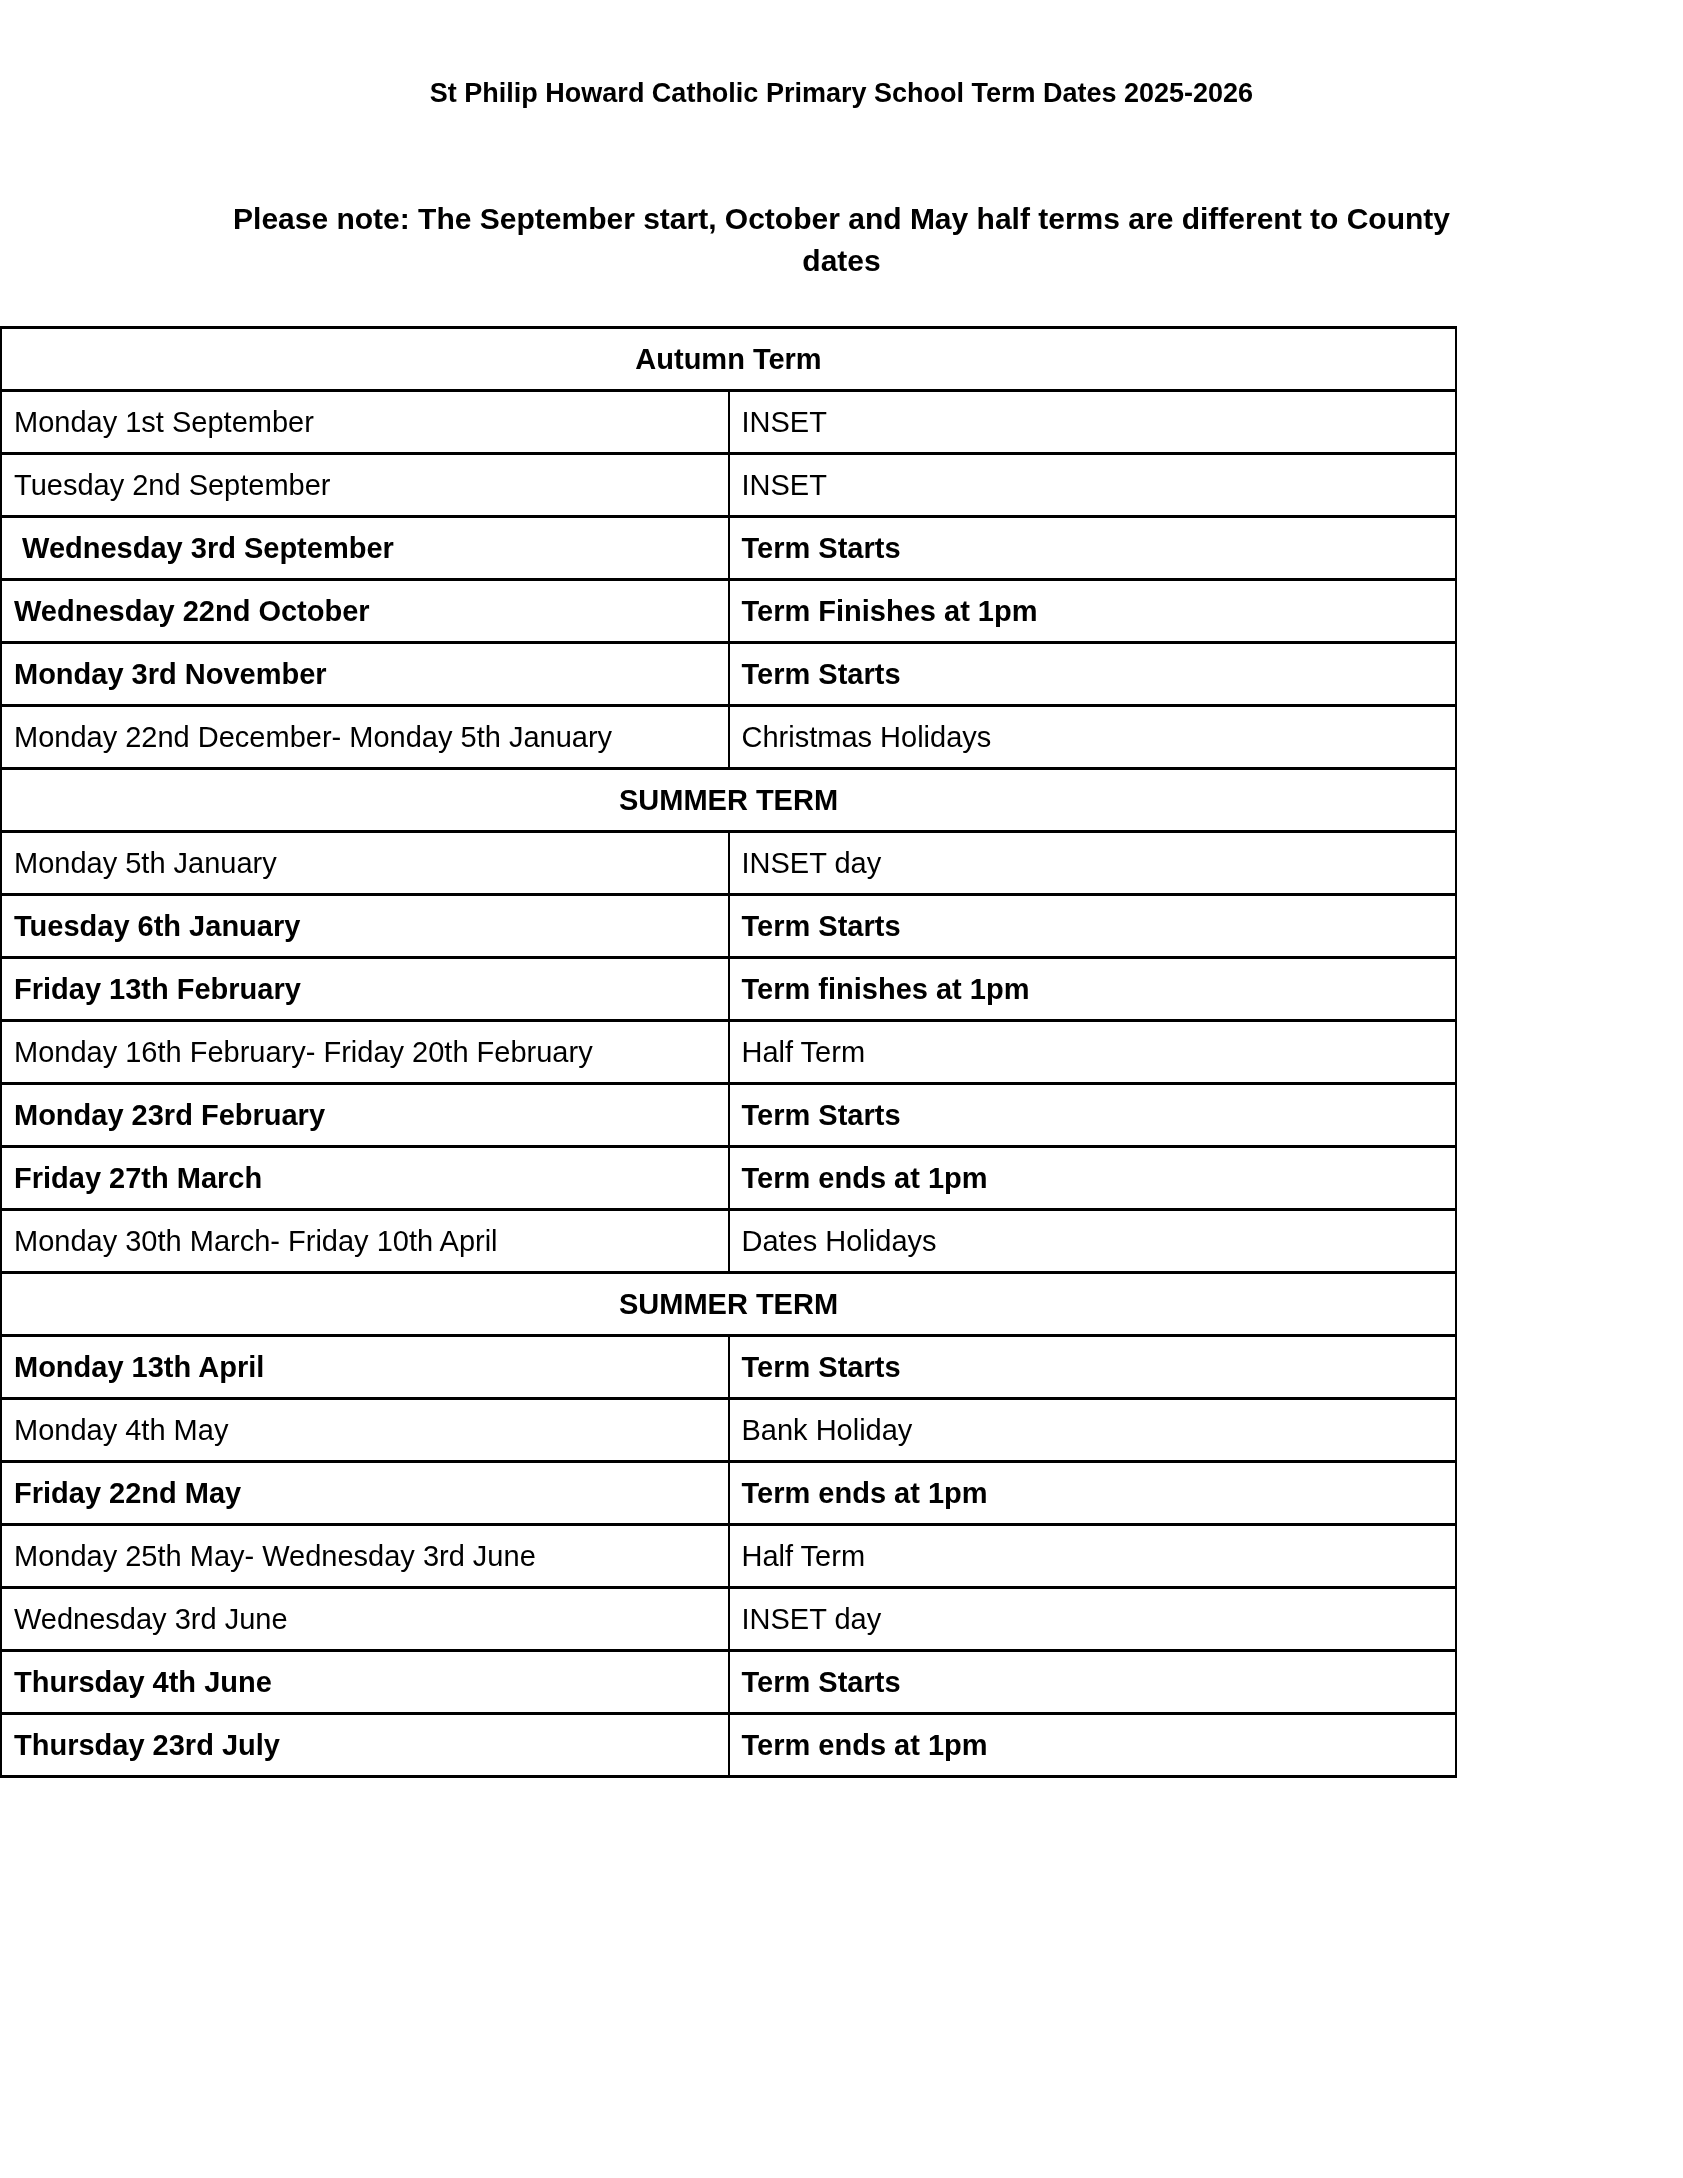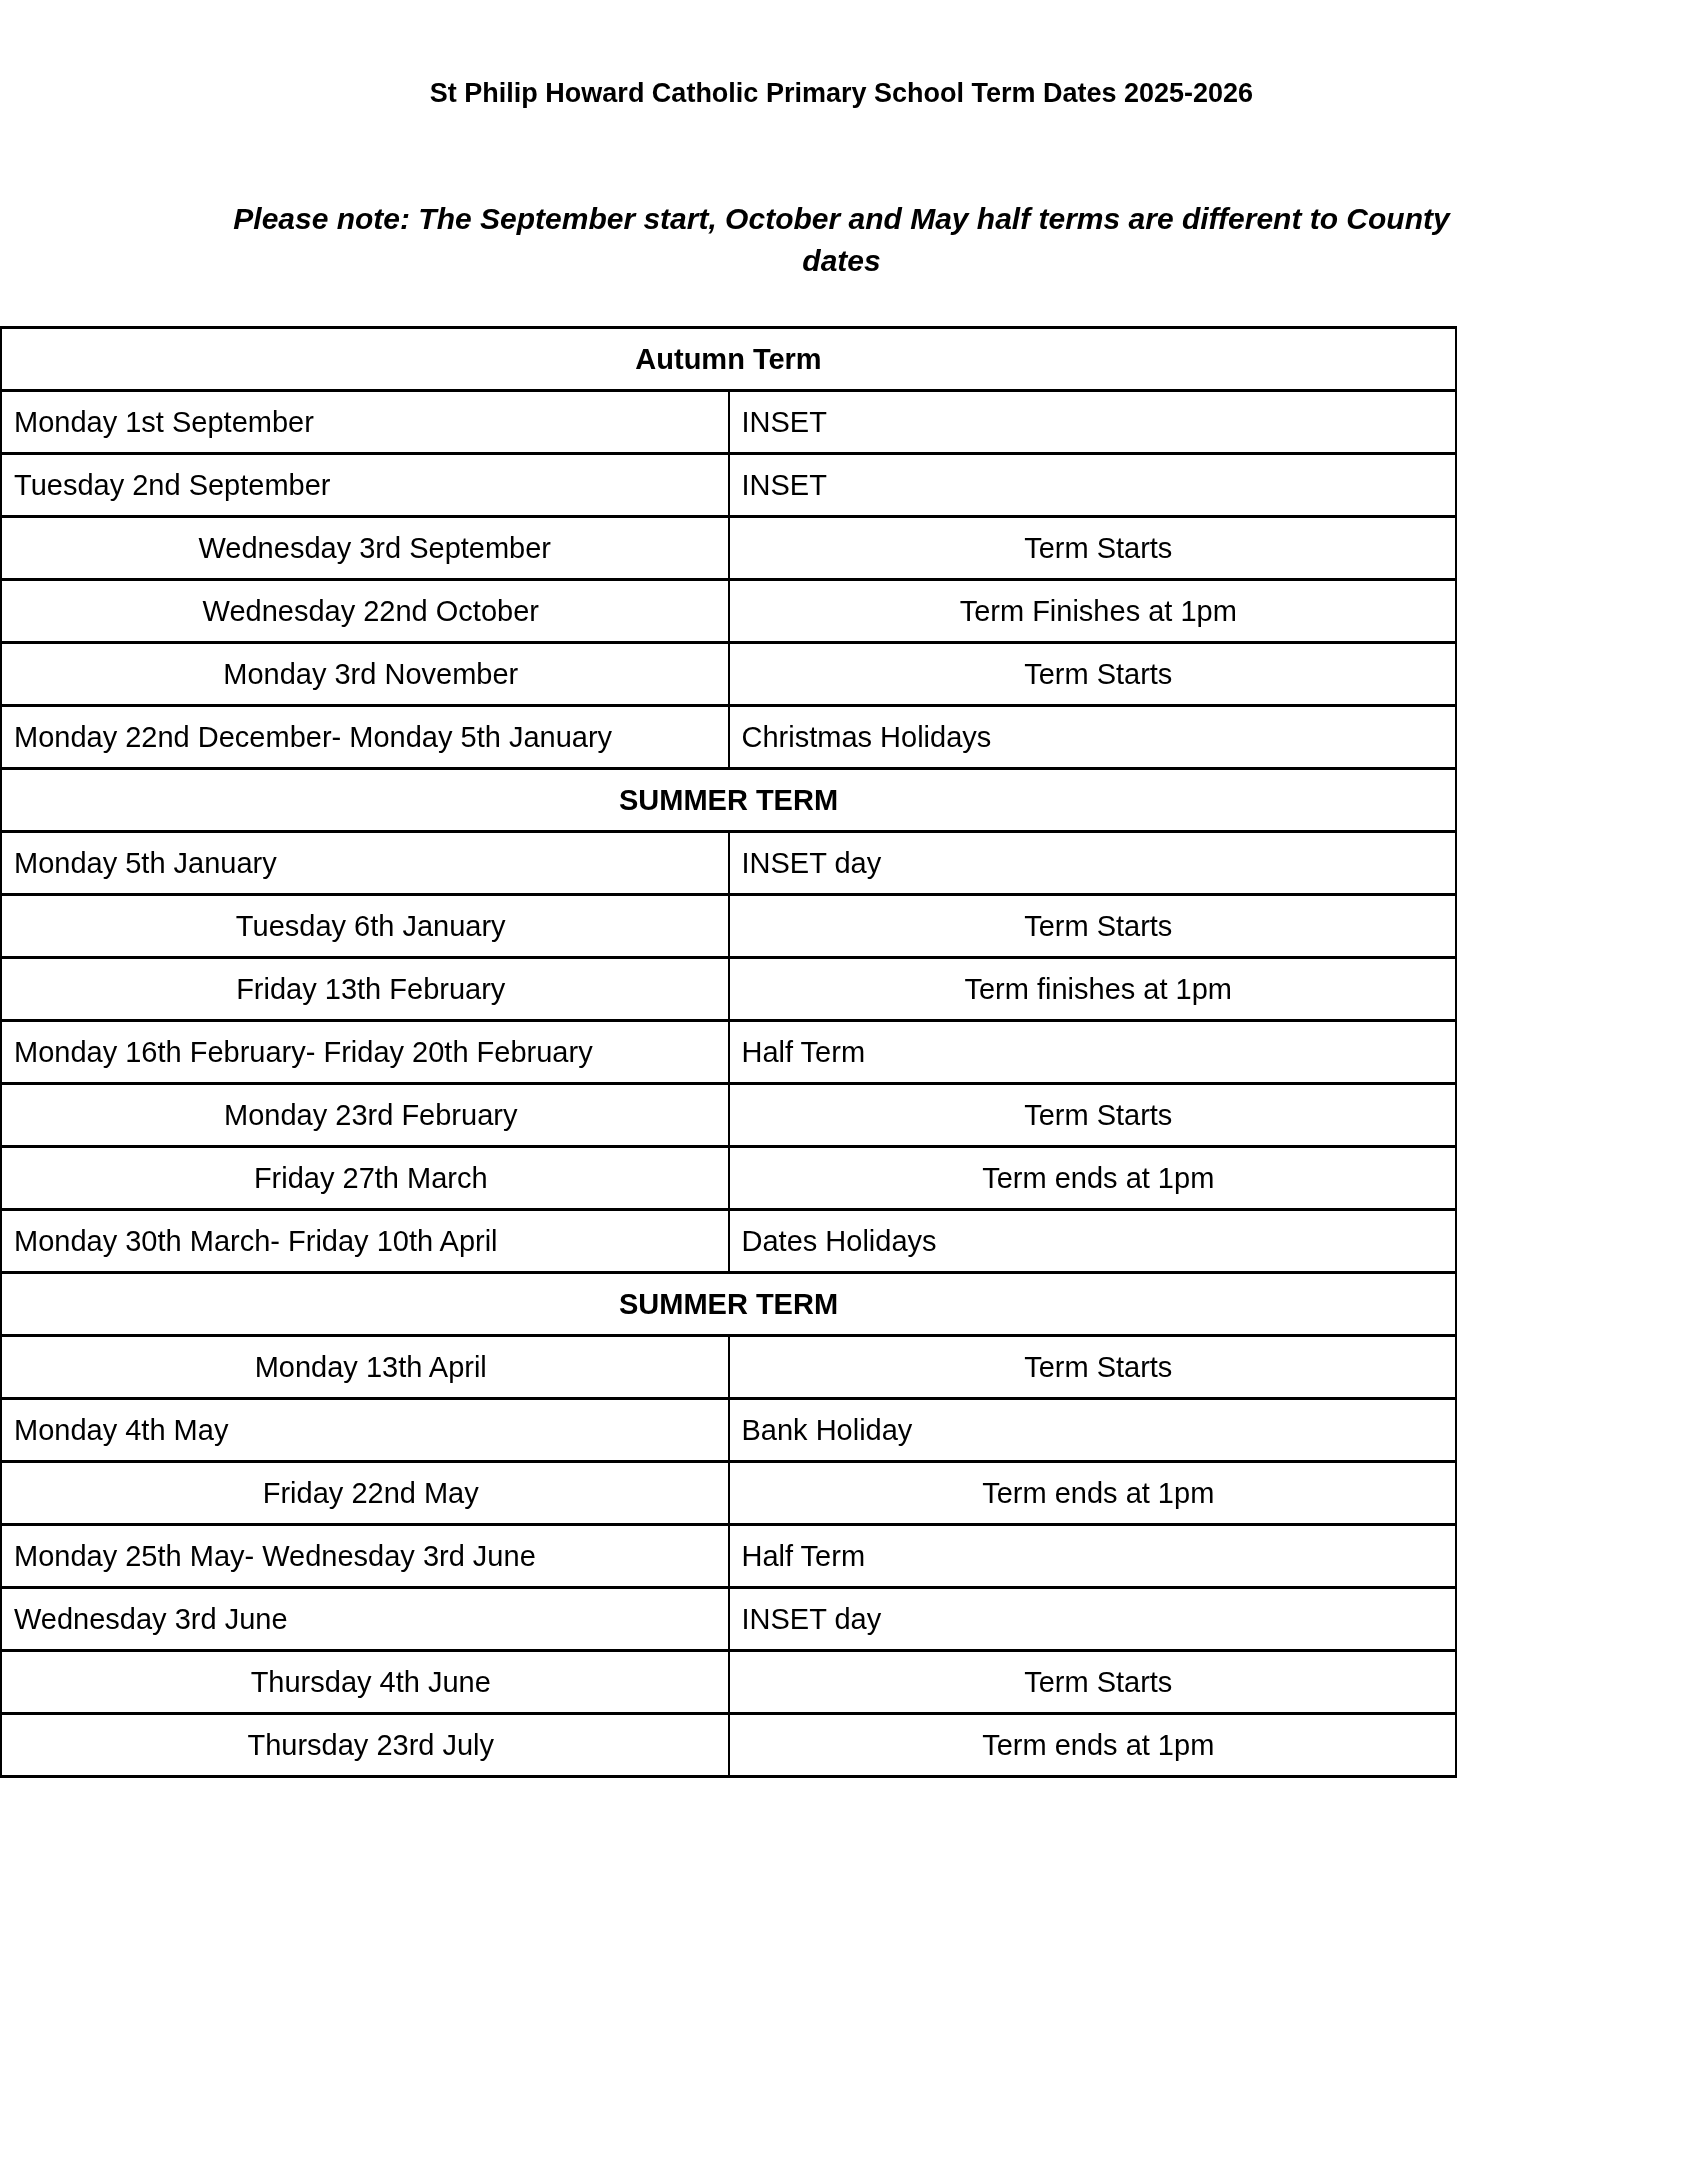--- a/index.html
+++ b/index.html
@@ -22,21 +22,20 @@
     font-weight: bold;
     line-height: 36px;
   }
   .doc-note {
     margin: 87px auto 0 auto;
     text-align: center;
     font-size: 30px;
     font-weight: bold;
     line-height: 42px;
     width: 1386px;
-    font-style: italic;
   }
   .doc-note .note-line { display: block; }
   table.term-table {
     border-collapse: collapse;
     margin-top: 44px;
     width: 1457px;
     table-layout: fixed;
   }
   table.term-table th,
   table.term-table td {
@@ -56,22 +55,21 @@
     padding: 0;
   }
   td.date-cell {
     width: 861px;
     white-space: pre-wrap;
   }
   td.event-cell {
     width: 592px;
   }
   tr.bold-row td {
-    font-weight: normal;
-    text-align: center;
+    font-weight: bold;
   }
 </style>
 </head>
 <body>
 
 <h1 class="doc-title">St Philip Howard Catholic Primary School Term Dates 2025-2026</h1>
 
 <div class="doc-note">
   <span class="note-line">Please note: The September start, October and May half terms are different to County</span>
   <span class="note-line">dates</span>

